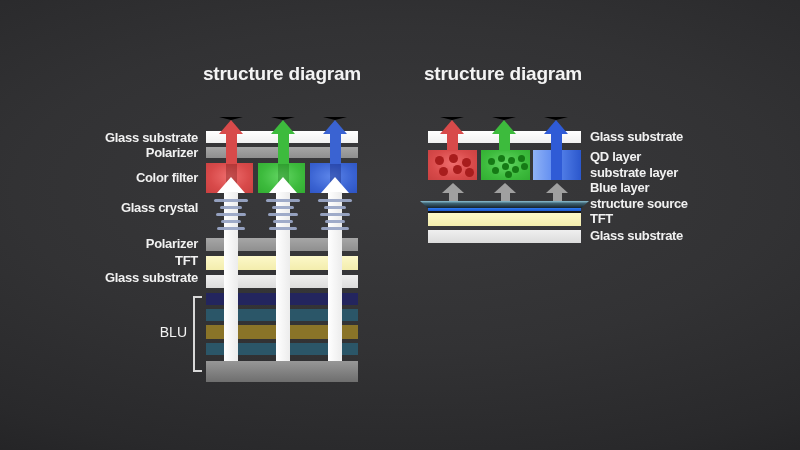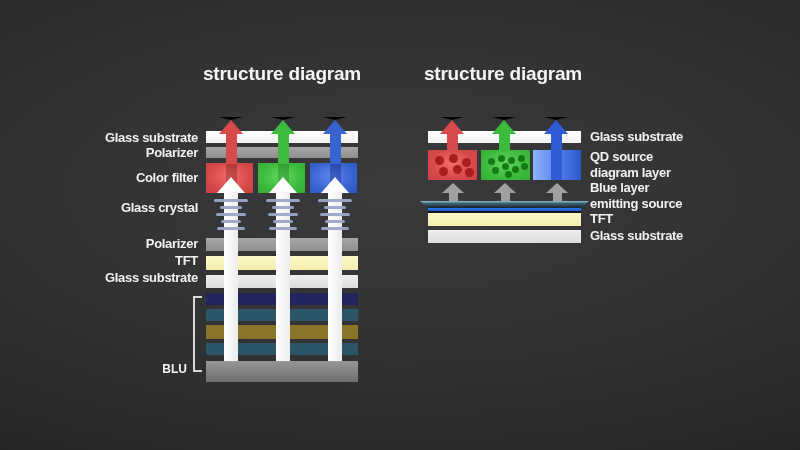--- a/index.html
+++ b/index.html
@@ -45,21 +45,21 @@
     position:absolute;z-index:1;
     clip-path:polygon(0% 0%,100% 0%,95.5% 100%,4.5% 100%);
     background:linear-gradient(180deg,#8fc3d4 0%,#3d6272 35%,#15222a 100%);
   }
   .blueline{position:absolute;z-index:1;background:linear-gradient(180deg,#2f7bf0 0%,#1a57d0 100%);}
   .sep{position:absolute;z-index:1;background:#141414;}
   .bracket{
     position:absolute;z-index:2;width:7px;
     border-left:2px solid #d8d8d8;border-top:2px solid #d8d8d8;border-bottom:2px solid #d8d8d8;
   }
-  .blu-lbl{position:absolute;color:#f4f4f4;font-size:12px;font-weight:700;letter-spacing:0px;margin-top:38px;}
+  .blu-lbl{position:absolute;color:#f4f4f4;font-size:14px;font-weight:400;letter-spacing:0px;}
 </style>
 </head>
 <body>
 
 <div class="stage">
 
   <div class="title" style="left:172px;top:63px;">
     <div>structure diagram</div>
   </div>
 
@@ -170,23 +170,23 @@
 
   <div class="gray-head" style="left:442px;top:183px;"></div>
   <div class="gray-shaft" style="left:448.5px;top:192px;width:9px;height:9px;"></div>
   <div class="gray-head" style="left:494px;top:183px;"></div>
   <div class="gray-shaft" style="left:500.5px;top:192px;width:9px;height:9px;"></div>
   <div class="gray-head" style="left:546px;top:183px;"></div>
   <div class="gray-shaft" style="left:552.5px;top:192px;width:9px;height:9px;"></div>
 
   <div class="lbl" style="left:590px;top:129px;">Glass substrate</div>
   <div class="lbl" style="left:590px;top:149px;">
-    <div>QD source</div>
-    <div>diagram layer</div>
+    <div>QD layer</div>
+    <div>substrate layer</div>
   </div>
   <div class="lbl" style="left:590px;top:180px;">
     <div>Blue layer</div>
-    <div>emitting source</div>
+    <div>structure source</div>
   </div>
   <div class="lbl" style="left:590px;top:211px;">TFT</div>
   <div class="lbl" style="left:590px;top:228px;">Glass substrate</div>
 
 </div>
 
 </body></html>

